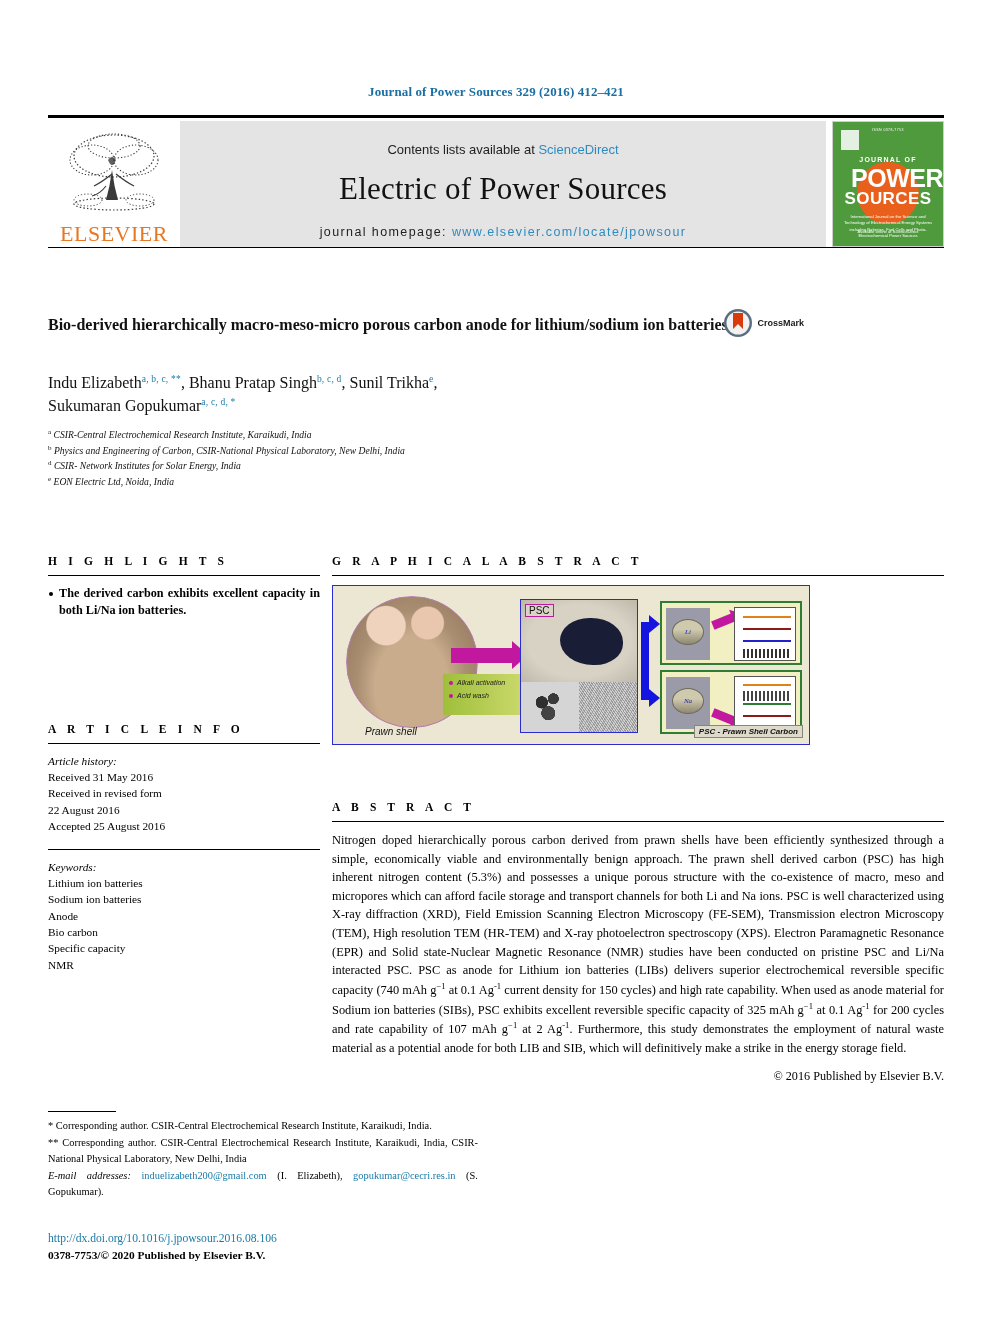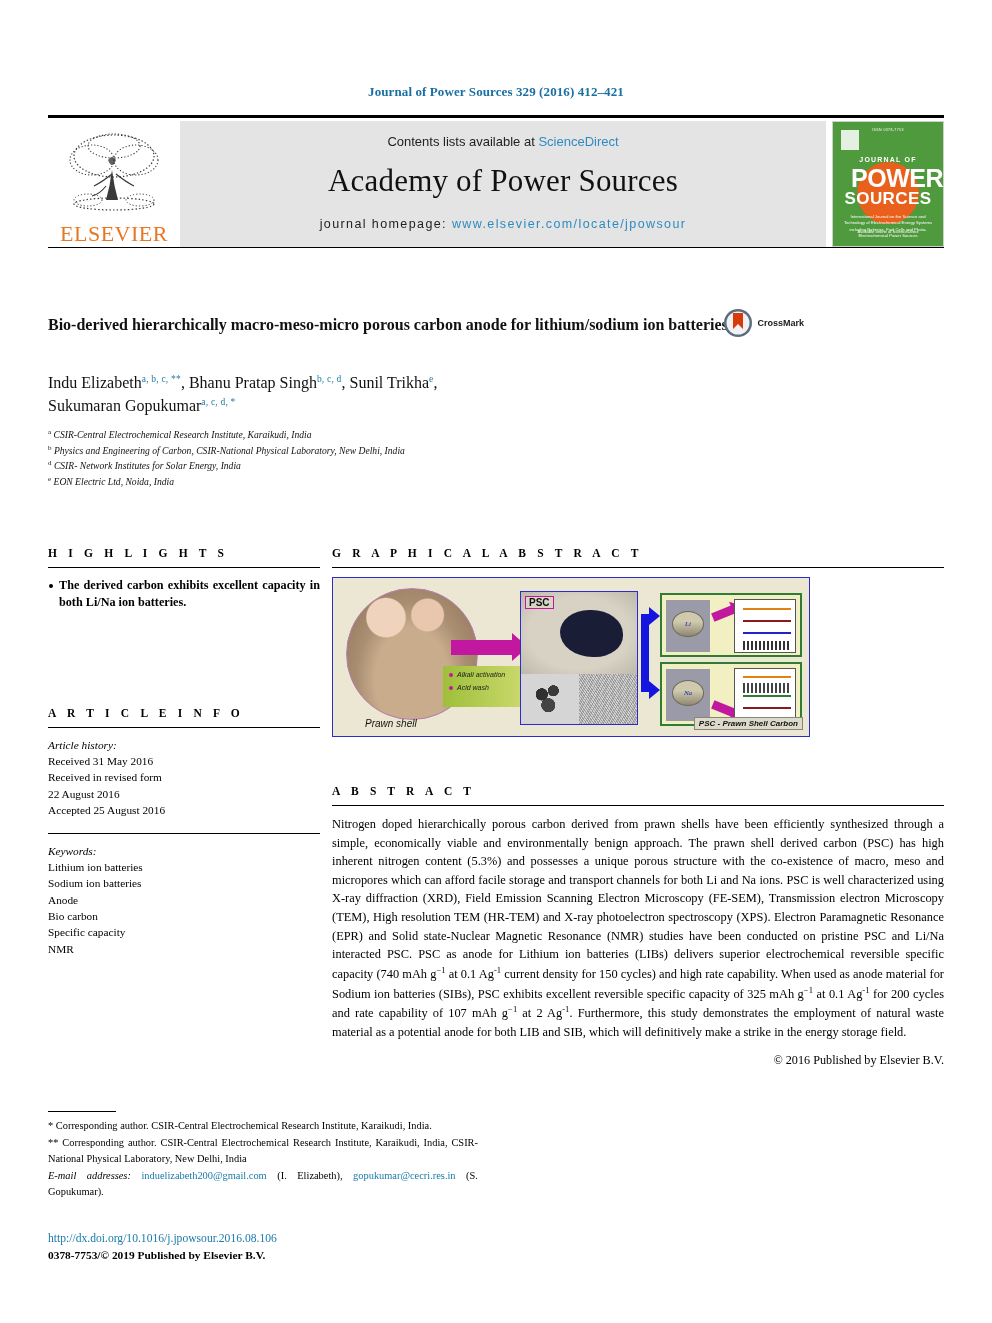--- a/index.html
+++ b/index.html
@@ -68,21 +68,21 @@
     color: #e87722;
     line-height: 1;
     margin-top: 1px;
   }
   .masthead-center {
     flex: 1 1 auto;
     background: #e4e4e4;
     display: flex;
     flex-direction: column;
     align-items: center;
-    justify-content: center;
+    justify-content: flex-end;
     padding: 4px 0 8px 0;
     box-sizing: border-box;
   }
   .contents-line {
     font-family: "Liberation Sans", sans-serif;
     font-size: 13px;
     color: #222;
   }
   .contents-line .sd {
     color: #2e8bc0;
@@ -261,21 +261,21 @@
     left: 332px;
     top: 523px;
     width: 612px;
   }
   .sect-head {
     font-family: "Liberation Serif", serif;
     font-weight: bold;
     font-size: 11.5px;
     letter-spacing: 4.2px;
     color: #000;
-    margin: 8px 0 8px 0;
+    margin: 16px 0 8px 0;
   }
   .sect-rule {
     border-top: 1.6px solid #000;
     margin-bottom: 9px;
   }
   .highlights-list {
     margin: 0;
     padding: 0;
     list-style: none;
     font-family: "Liberation Serif", serif;
@@ -399,21 +399,21 @@
   }
   .ga-hrtem {
     position:absolute; right:0; bottom:0; width:50%; height:38%;
     background:
       repeating-linear-gradient(55deg,#9a9a9a 0 1px,#cfcfcf 1px 2px),
       repeating-linear-gradient(-35deg,#8f8f8f 0 1px,#c6c6c6 1px 2px);
   }
   .ga-psc-tag {
     position:absolute; left:192px; top:18px;
     font-family:"Liberation Sans",sans-serif;
-    font-size:10px; font-weight:bold; color:#111;
+    font-size:10px; font-weight:normal; color:#111;
     background:#d8d4c6;
     border:1px solid #c2189f;
     padding:0 3px;
   }
   .ga-blue-arrow {
     position:absolute; left:308px; top:36px;
     width:8px; height:78px; background:#1515e0;
   }
   .ga-blue-arrow .tip {
     position:absolute; left:8px;
@@ -565,21 +565,21 @@
             <path d="M46 30 q4 -6 8 0 q-4 10 -8 0 z" opacity=".8"></path>
           </g>
         </svg>
         <div class="elsevier-word">ELSEVIER</div>
       </div>
 
       <div class="masthead-center">
         <div class="contents-line">
           <span>Contents lists available at </span><span class="sd">ScienceDirect</span>
         </div>
-        <div class="journal-title">Academy of Power Sources</div>
+        <div class="journal-title">Electric of Power Sources</div>
         <div class="homepage-line">
           <span>journal homepage: </span><span class="url">www.elsevier.com/locate/jpowsour</span>
         </div>
       </div>
 
       <div class="cover-thumb">
         <div class="cover-elsevier-mark"></div>
         <div class="cover-top-text">ISSN 0378-7753</div>
         <div class="cover-sun"></div>
         <div class="cover-journal-of">JOURNAL OF</div>
@@ -715,15 +715,15 @@
     <p>
       <span style="font-style:italic">E-mail addresses:</span>
       <span class="lnk">induelizabeth200@gmail.com</span>
       <span>(I. Elizabeth),</span>
       <span class="lnk">gopukumar@cecri.res.in</span>
       <span>(S. Gopukumar).</span>
     </p>
   </div>
 
   <div class="doi-line">http://dx.doi.org/10.1016/j.jpowsour.2016.08.106</div>
-  <div class="issn-line">0378-7753/© 2019 Published by Elsevier B.V.</div>
+  <div class="issn-line">0378-7753/© 2020 Published by Elsevier B.V.</div>
 
 </div>
 
 </body></html>

